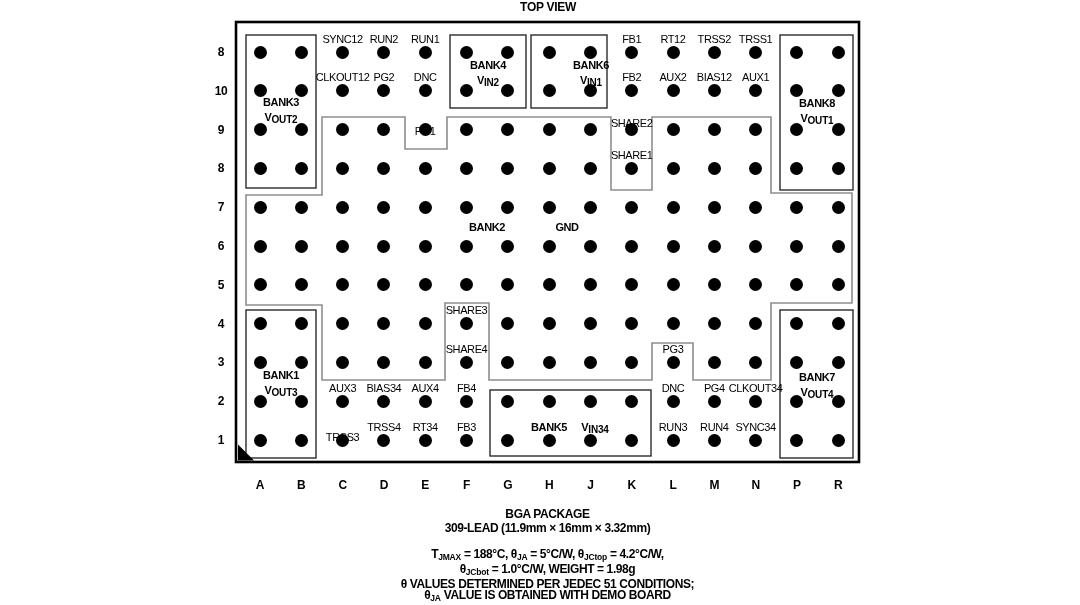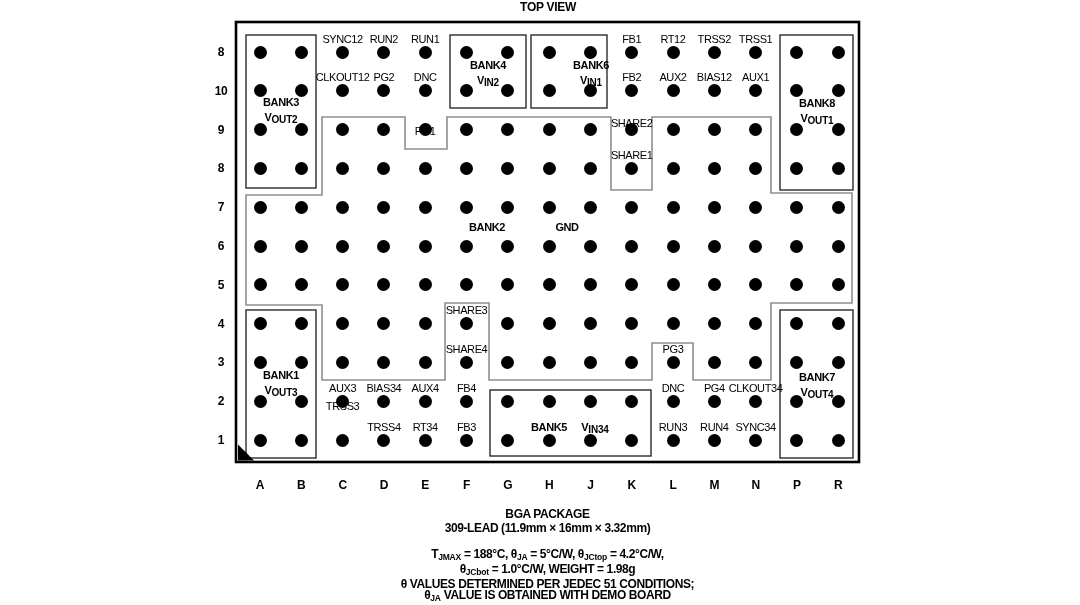--- a/index.html
+++ b/index.html
@@ -253,21 +253,21 @@
       <div class="pin-label" style="left: 466.5px; top: 310.1px;">SHARE3</div>
       <div class="pin-label" style="left: 466.5px; top: 348.9px;">SHARE4</div>
       <div class="pin-label" style="left: 673px; top: 348.9px;">PG3</div>
       <div class="pin-label" style="left: 342.6px; top: 387.7px;">AUX3</div>
       <div class="pin-label" style="left: 383.9px; top: 387.7px;">BIAS34</div>
       <div class="pin-label" style="left: 425.2px; top: 387.7px;">AUX4</div>
       <div class="pin-label" style="left: 466.5px; top: 387.7px;">FB4</div>
       <div class="pin-label" style="left: 673px; top: 387.7px;">DNC</div>
       <div class="pin-label" style="left: 714.3px; top: 387.7px;">PG4</div>
       <div class="pin-label" style="left: 755.6px; top: 387.7px;">CLKOUT34</div>
-      <div class="pin-label" style="left: 342.6px; top: 406px;">TRSS3</div>
+      <div class="pin-label" style="left: 342.6px; top: 437px;">TRSS3</div>
       <div class="pin-label" style="left: 383.9px; top: 426.5px;">TRSS4</div>
       <div class="pin-label" style="left: 425.2px; top: 426.5px;">RT34</div>
       <div class="pin-label" style="left: 466.5px; top: 426.5px;">FB3</div>
       <div class="pin-label" style="left: 673px; top: 426.5px;">RUN3</div>
       <div class="pin-label" style="left: 714.3px; top: 426.5px;">RUN4</div>
       <div class="pin-label" style="left: 755.6px; top: 426.5px;">SYNC34</div>
       <div class="axis-label" style="left: 221px; top: 52px;">8</div>
       <div class="axis-label" style="left: 221px; top: 90.8px;">10</div>
       <div class="axis-label" style="left: 221px; top: 129.6px;">9</div>
       <div class="axis-label" style="left: 221px; top: 168.4px;">8</div>

